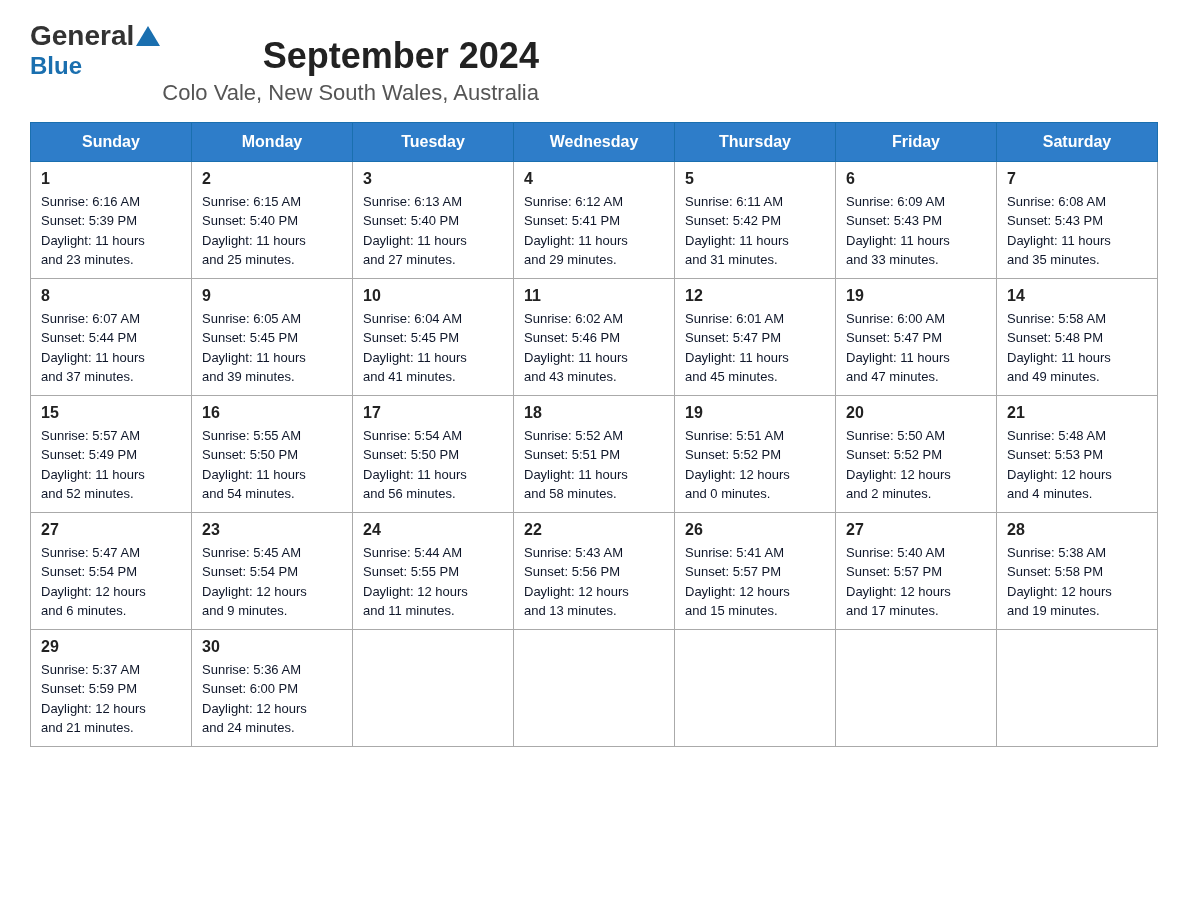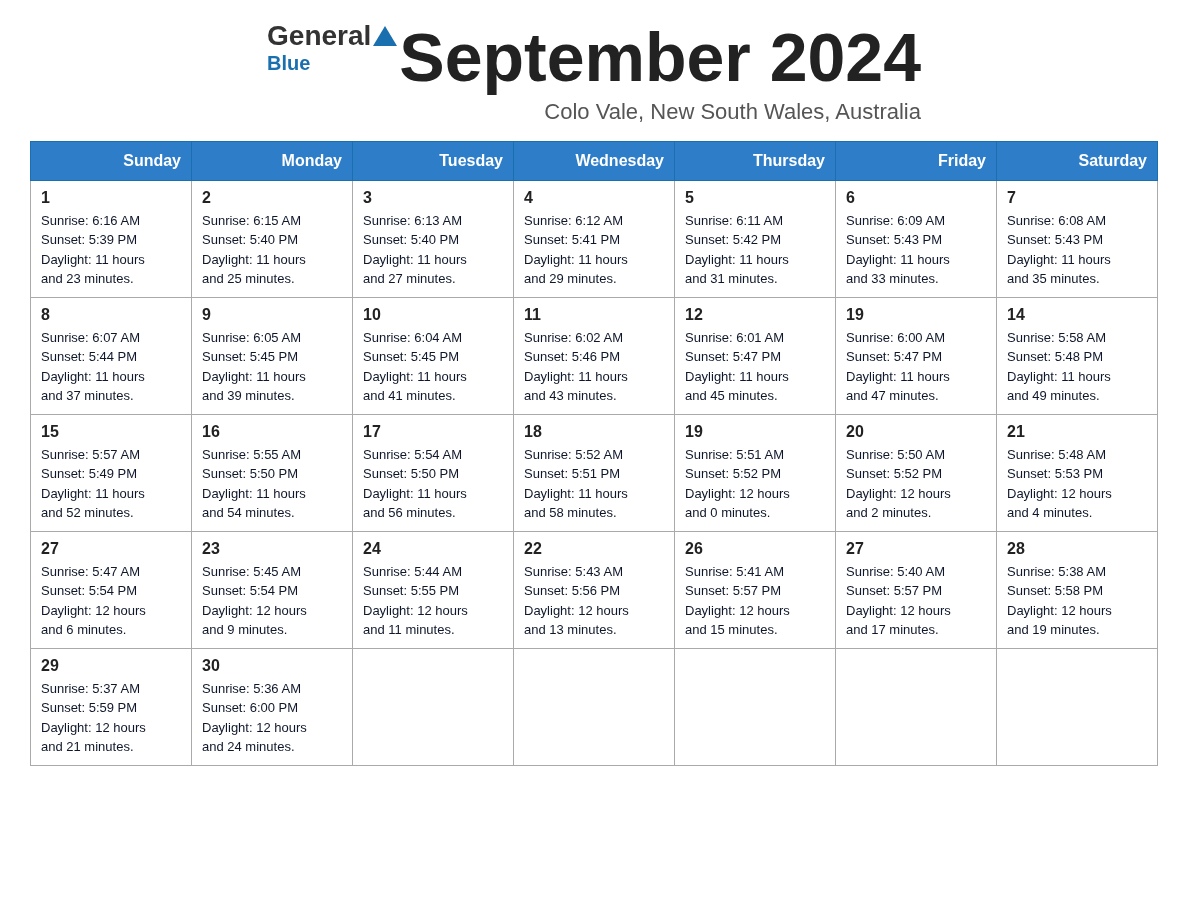--- a/index.html
+++ b/index.html
@@ -5,21 +5,21 @@
     * { box-sizing: border-box; margin: 0; padding: 0; }
     body {
       font-family: Arial, sans-serif;
       background: #fff;
       padding: 20px 30px;
       width: 1188px;
       min-height: 918px;
     }
     .header {
       display: flex;
-      justify-content: center;
+      justify-content: flex-start;
       align-items: flex-start;
       margin-bottom: 16px;
     }
     .logo {
       display: flex;
       flex-direction: column;
       align-items: flex-start;
     }
     .logo-text {
       display: flex;
@@ -34,49 +34,50 @@
       height: 0;
       border-left: 12px solid transparent;
       border-right: 12px solid transparent;
       border-top: 20px solid #1a6faf;
       display: inline-block;
       margin: 0 2px;
       transform: rotate(180deg);
     }
     .logo-blue {
       color: #1a6faf;
-      font-size: 20px;
+      font-size: 24px;
       font-weight: bold;
     }
     .title-section {
       text-align: right;
     }
     .month-title {
-      font-size: 68px;
+      font-size: 36px;
       font-weight: bold;
       color: #222;
       line-height: 1.1;
+      margin-top: 16px;
     }
     .subtitle {
       font-size: 22px;
       color: #555;
       margin-top: 4px;
     }
     .calendar {
       width: 100%;
       border-collapse: collapse;
       border: 1px solid #999;
     }
     .calendar thead tr th {
       background-color: #2e7dc9;
       color: #fff;
       font-size: 16px;
       font-weight: bold;
       padding: 10px 10px;
-      text-align: right;
+      text-align: center;
       border: 1px solid #1a6faf;
     }
     .calendar tbody tr td {
       vertical-align: top;
       border: 1px solid #aaa;
       padding: 8px 10px;
       width: 14.28%;
       min-height: 100px;
     }
     .day-number {

